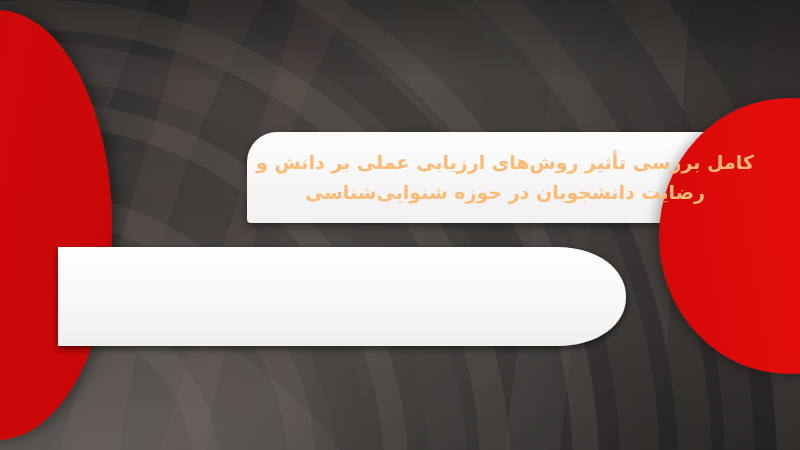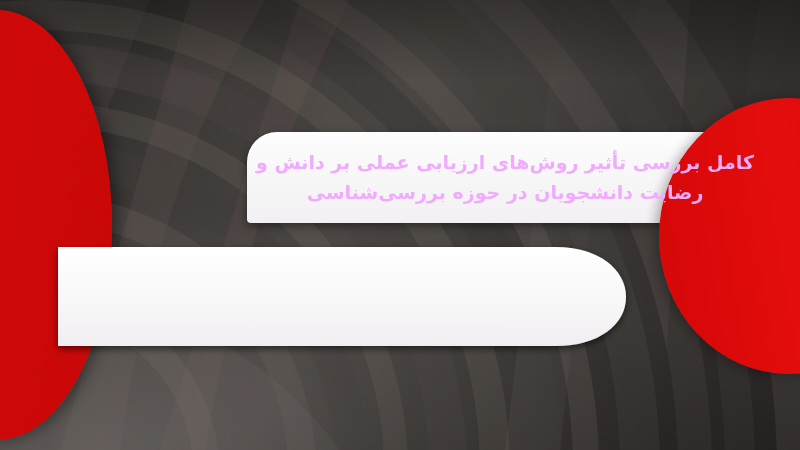--- a/index.html
+++ b/index.html
@@ -80,21 +80,21 @@
     position: absolute;
     left: 247px;
     top: 132px;
     width: 516px;
     height: 91px;
     display: flex;
     flex-direction: column;
     align-items: center;
     justify-content: center;
     gap: 2px;
-    color: #f0abfc;
+    color: #fdba74;
     font-family: "DejaVu Sans", sans-serif;
     font-weight: bold;
     font-size: 19px;
     line-height: 1.45;
     text-align: center;
     direction: rtl;
     padding: 0 14px;
     box-sizing: border-box;
     pointer-events: none;
   }
@@ -205,16 +205,16 @@
   </div>
 
   <div class="content-body layer-text"></div>
 
   <div class="title-plaque layer-plaque"></div>
 
   <div class="red-right layer-redtop"></div>
 
   <div class="title-text layer-text">
     <div class="title-line">کامل بررسی تأثیر روش‌های ارزیابی عملی بر دانش و</div>
-    <div class="title-line">رضایت دانشجویان در حوزه بررسی‌شناسی</div>
+    <div class="title-line">رضایت دانشجویان در حوزه شنوایی‌شناسی</div>
   </div>
 
 </div>
 
 </body></html>

